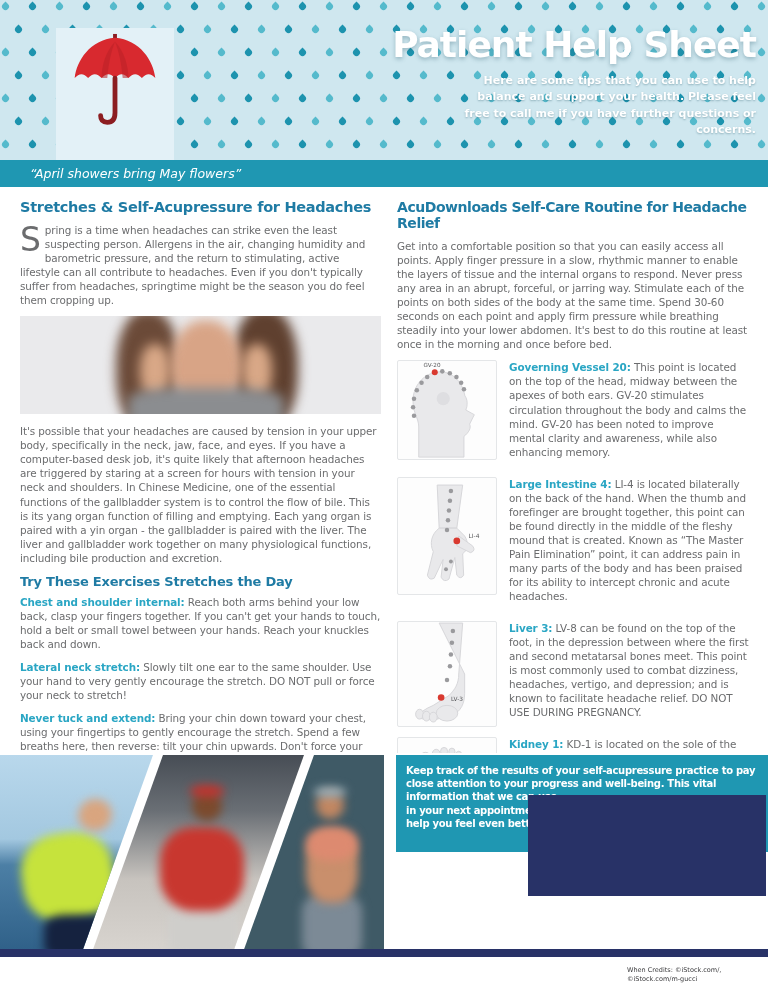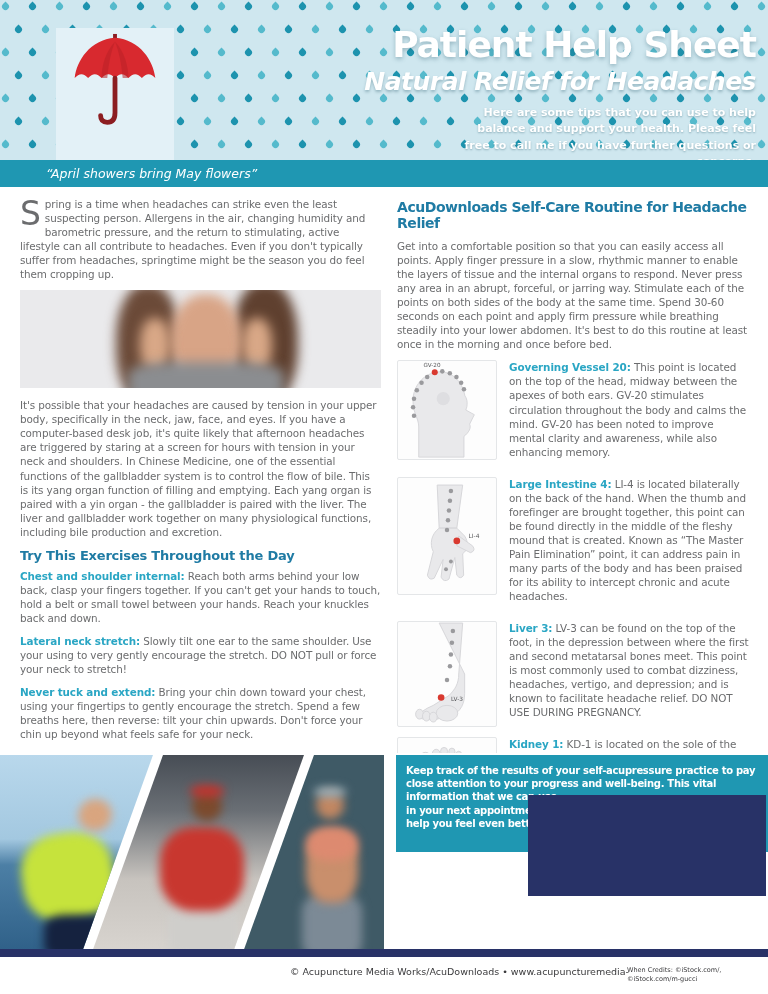--- a/index.html
+++ b/index.html
@@ -14,21 +14,21 @@
   .umbrella-box { position:absolute; left:56px; top:28px; width:118px; height:132px; background:#e3f1f7; z-index:3; display:flex; justify-content:center; }
   .hero-text { position:absolute; right:12px; top:26px; text-align:right; z-index:2; color:#ffffff; }
   .hero-title { font-size:36px; font-weight:bold; letter-spacing:-1px; line-height:1.05;
      text-shadow:0 2px 4px rgba(40,90,105,.35); }
   .hero-sub { font-size:25px; font-weight:bold; font-style:italic; letter-spacing:-0.5px; margin-top:3px;
      text-shadow:0 2px 3px rgba(40,90,105,.35); }
   .hero-note { margin-top:9px; margin-left:auto; width:292px; font-size:11px; font-weight:bold;
      line-height:1.5; text-shadow:0 1px 2px rgba(40,90,105,.4); }
 
   .quote-bar { position:absolute; top:160px; left:0; right:0; height:27px; background:#1f97b2; z-index:4;
-     color:#ffffff; font-style:italic; font-size:12.5px; display:flex; align-items:center; padding-left:46px; }
+     color:#ffffff; font-style:italic; font-size:12.5px; display:flex; align-items:center; padding-left:30px; }
 
   
   .main { position:absolute; top:197px; left:20px; width:732px; height:556px; display:flex; gap:16px; overflow:hidden; }
   .colL { width:361px; flex:none; }
   .colR { flex:1; }
   h3.section { color:#1f7ba4; font-size:14.5px; letter-spacing:-0.3px; margin:2px 0 8px; }
   .colR h3.section { letter-spacing:-0.45px; font-size:14px; }
   p.body { color:#6b6c6e; font-size:10.4px; line-height:1.35; letter-spacing:-0.1px; margin:0 0 9px; }
   .dropcap { float:left; font-size:33px; line-height:0.82; padding:3px 4px 0 0; color:#6b6c6e; }
   h4.sub { color:#1f7ba4; font-size:13px; letter-spacing:-0.2px; margin:3px 0 6px; }
@@ -294,47 +294,47 @@
       <svg viewBox="0 0 100 110" width="96" height="106" aria-hidden="true">
         <rect x="48" y="6" width="4" height="8" fill="#8c1d21"></rect>
         <path d="M50 10 C24 12 10 34 8 52 Q15 44 22 52 Q29 44 36 52 Q43 44 50 52 Q57 44 64 52 Q71 44 78 52 Q85 44 92 52 C90 34 76 12 50 10 Z" fill="#d8292f"></path>
         <path d="M50 14 C40 24 36 40 36 52 L42 52 C43 38 46 24 50 14 Z" fill="#b92127" opacity="0.55"></path>
         <path d="M50 14 C60 24 64 40 64 52 L58 52 C57 38 54 24 50 14 Z" fill="#b92127" opacity="0.55"></path>
         <path d="M50 52 L50 88 Q50 98 42 98 Q35 98 35 91" stroke="#8c1d21" stroke-width="5" fill="none" stroke-linecap="round"></path>
       </svg>
     </div>
     <div class="hero-text">
       <div class="hero-title">Patient Help Sheet</div>
-      <div class="hero-sub">Natural Relief for Headaches</div>
       <div class="hero-note">Here are some tips that you can use to help balance and support your health. Please feel free to call me if you have further questions or concerns.</div>
     </div>
   </div>
 
   <div class="quote-bar">
     <span>“April showers bring May flowers”</span>
   </div>
 
   <div class="main">
 
     <div class="colL">
+      <h3 class="section">Stretches &amp; Self-Acupressure for Headaches</h3>
       <p class="body">
         <span class="dropcap">S</span><span>pring is a time when headaches can strike even the least suspecting person. Allergens in the air, changing humidity and barometric pressure, and the return to stimulating, active lifestyle can all contribute to headaches. Even if you don't typically suffer from headaches, springtime might be the season you do feel them cropping up.</span>
       </p>
       <div class="photo-headache">
         <div class="ph-hairL"></div>
         <div class="ph-hairR"></div>
         <div class="ph-face"></div>
         <div class="ph-handL"></div>
         <div class="ph-handR"></div>
         <div class="ph-sweater"></div>
       </div>
       <p class="body">It's possible that your headaches are caused by tension in your upper body, specifically in the neck, jaw, face, and eyes. If you have a computer-based desk job, it's quite likely that afternoon headaches are triggered by staring at a screen for hours with tension in your neck and shoulders. In Chinese Medicine, one of the essential functions of the gallbladder system is to control the flow of bile. This is its yang organ function of filling and emptying. Each yang organ is paired with a yin organ - the gallbladder is paired with the liver. The liver and gallbladder work together on many physiological functions, including bile production and excretion.</p>
-      <h4 class="sub">Try This Exercises Throughout the Day</h4>
+      <h4 class="sub">Try These Exercises Stretches the Day</h4>
       <p class="body"><span class="lead">Chest and shoulder internal:</span><span> Reach both arms behind your low back, clasp your fingers together. If you can't get your hands to touch, hold a belt or small towel between your hands. Reach your knuckles back and down.</span></p>
-      <p class="body"><span class="lead">Lateral neck stretch:</span><span> Slowly tilt one ear to the same shoulder. Use your using to very gently encourage the stretch. DO NOT pull or force your neck to stretch!</span></p>
+      <p class="body"><span class="lead">Lateral neck stretch:</span><span> Slowly tilt one ear to the same shoulder. Use your hand to very gently encourage the stretch. DO NOT pull or force your neck to stretch!</span></p>
       <p class="body"><span class="lead">Never tuck and extend:</span><span> Bring your chin down toward your chest, using your fingertips to gently encourage the stretch. Spend a few breaths here, then reverse: tilt your chin upwards. Don't force your chin up beyond what feels safe for your neck.</span></p>
     </div>
 
     <div class="colR">
       <h3 class="section">AcuDownloads Self-Care Routine for Headache Relief</h3>
       <p class="body">Get into a comfortable position so that you can easily access all points. Apply finger pressure in a slow, rhythmic manner to enable the layers of tissue and the internal organs to respond. Never press any area in an abrupt, forceful, or jarring way. Stimulate each of the points on both sides of the body at the same time. Spend 30-60 seconds on each point and apply firm pressure while breathing steadily into your lower abdomen. It's best to do this routine at least once in the morning and once before bed.</p>
 
       <div class="point-row">
         <div class="point-img" style="height:100px">
           <svg viewBox="0 0 100 104">
@@ -396,21 +396,21 @@
               <circle cx="56" cy="8" r="2.3"></circle>
                 <circle cx="55" cy="20" r="2.3"></circle>
                 <circle cx="54" cy="32" r="2.3"></circle>
               <circle cx="53" cy="44" r="2.3"></circle>
                 <circle cx="50" cy="58" r="2.3"></circle>
             </g>
             <circle cx="44" cy="76" r="3.4" fill="#d93a30"></circle>
             <text x="54" y="80" font-size="6" fill="#58595b">LV-3</text>
           </svg>
         </div>
-        <p class="body point-text"><span class="lead">Liver 3:</span><span> LV-3 can be found on the top of the foot, in the depression between where the first and second metatarsal bones meet. This point is most commonly used to combat dizziness, headaches, vertigo, and depression; and is known to facilitate headache relief.  DO NOT USE DURING PREGNANCY.</span></p>
+        <p class="body point-text"><span class="lead">Liver 3:</span><span> LV-8 can be found on the top of the foot, in the depression between where the first and second metatarsal bones meet. This point is most commonly used to combat dizziness, headaches, vertigo, and depression; and is known to facilitate headache relief.  DO NOT USE DURING PREGNANCY.</span></p>
       </div>
 
       <div class="point-row">
         <div class="point-img" style="height:112px">
           <svg viewBox="0 0 100 104">
             <path d="M30 26 C38 14 58 12 66 24 C74 36 70 52 66 64 C64 74 68 80 66 90 C62 100 46 100 42 90 C38 80 40 72 36 62 C30 50 26 38 30 26 Z" fill="#e9e9eb" stroke="#d6d6d9" stroke-width="1"></path>
             <g fill="#e9e9eb" stroke="#d6d6d9" stroke-width="1">
               <ellipse cx="28" cy="18" rx="6.5" ry="7.5"></ellipse>
                 <ellipse cx="39" cy="12" rx="4" ry="4.6"></ellipse>
               <ellipse cx="47" cy="9.5" rx="3.6" ry="4"></ellipse>
@@ -447,16 +447,15 @@
     </div>
   </div>
 
   <div class="callout">
     <p>Keep track of the results of your self-acupressure practice to pay close attention to your progress and well-being. This vital</p>
     <p class="narrow">information that we can use in your next appointment to help you feel even better!</p>
   </div>
   <div class="navy-box"></div>
 
   <div class="footer-bar"></div>
-  <div class="footer-copy">© Acupuncture Media Works/AcuDownloads • www.acupuncturemedia-</div>
   <div class="footer-credits">When Credits: ©iStock.com/, ©iStock.com/m-gucci</div>
 
 </div>
 
 </body></html>

